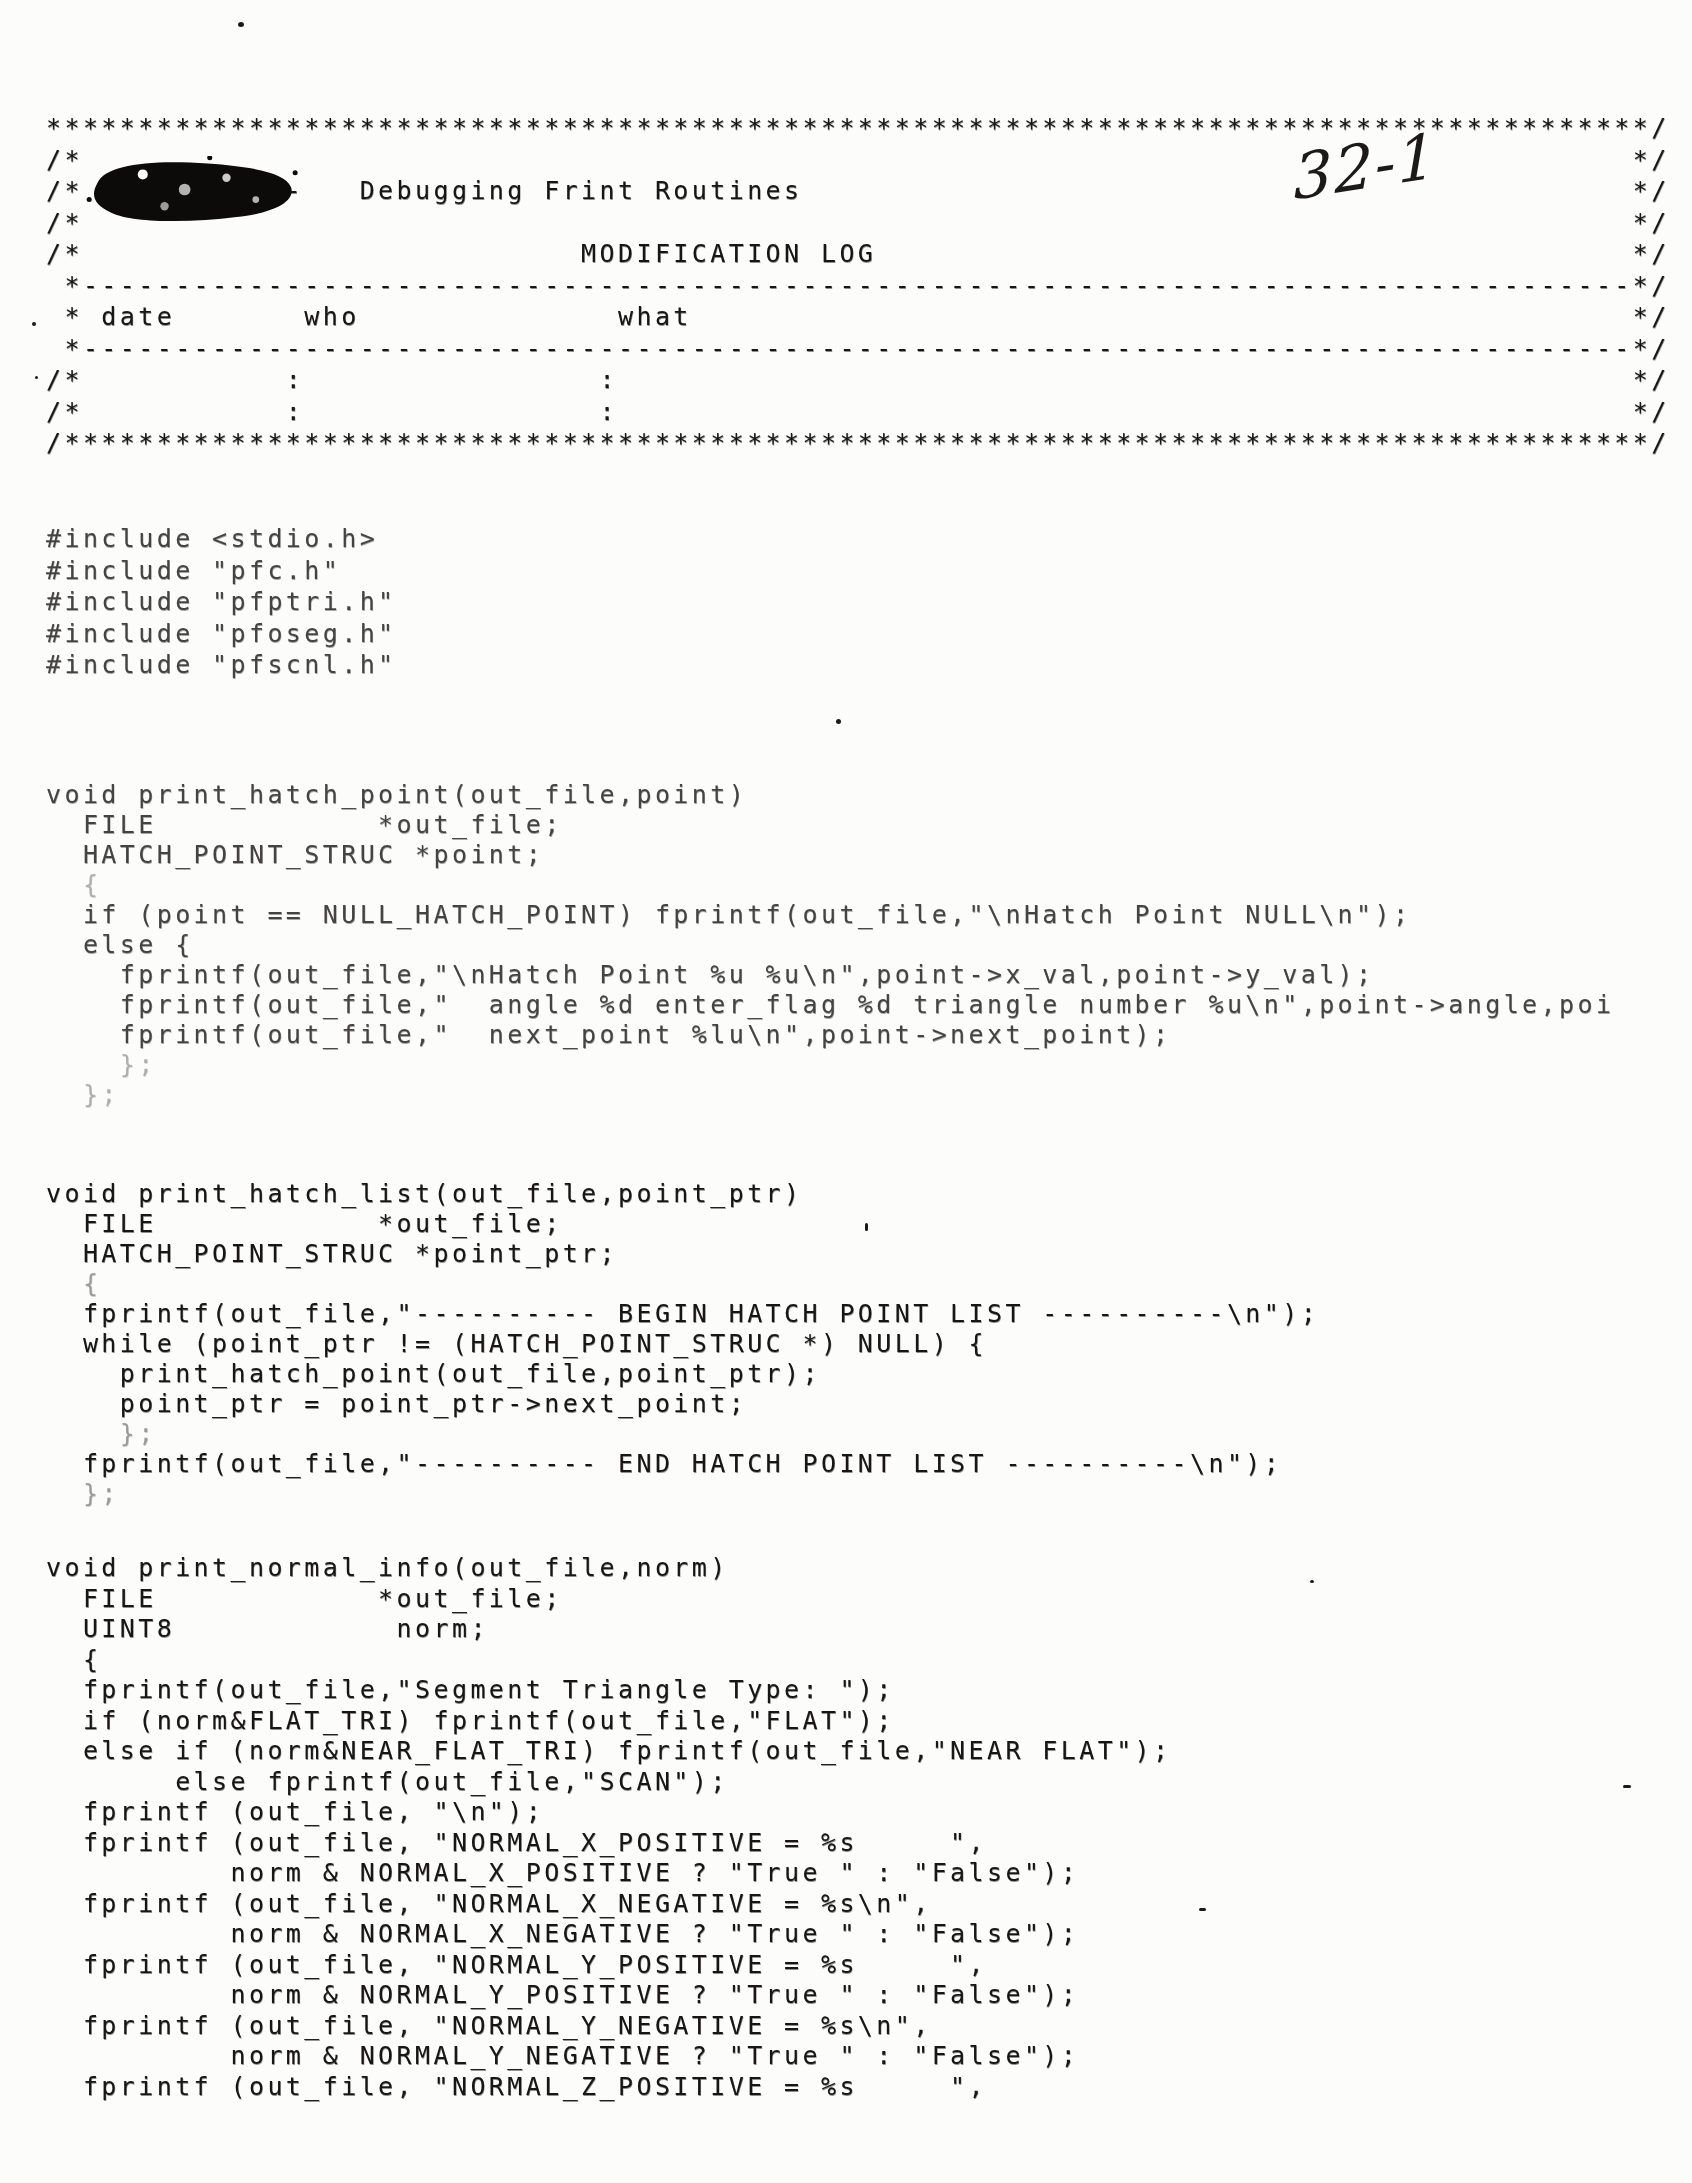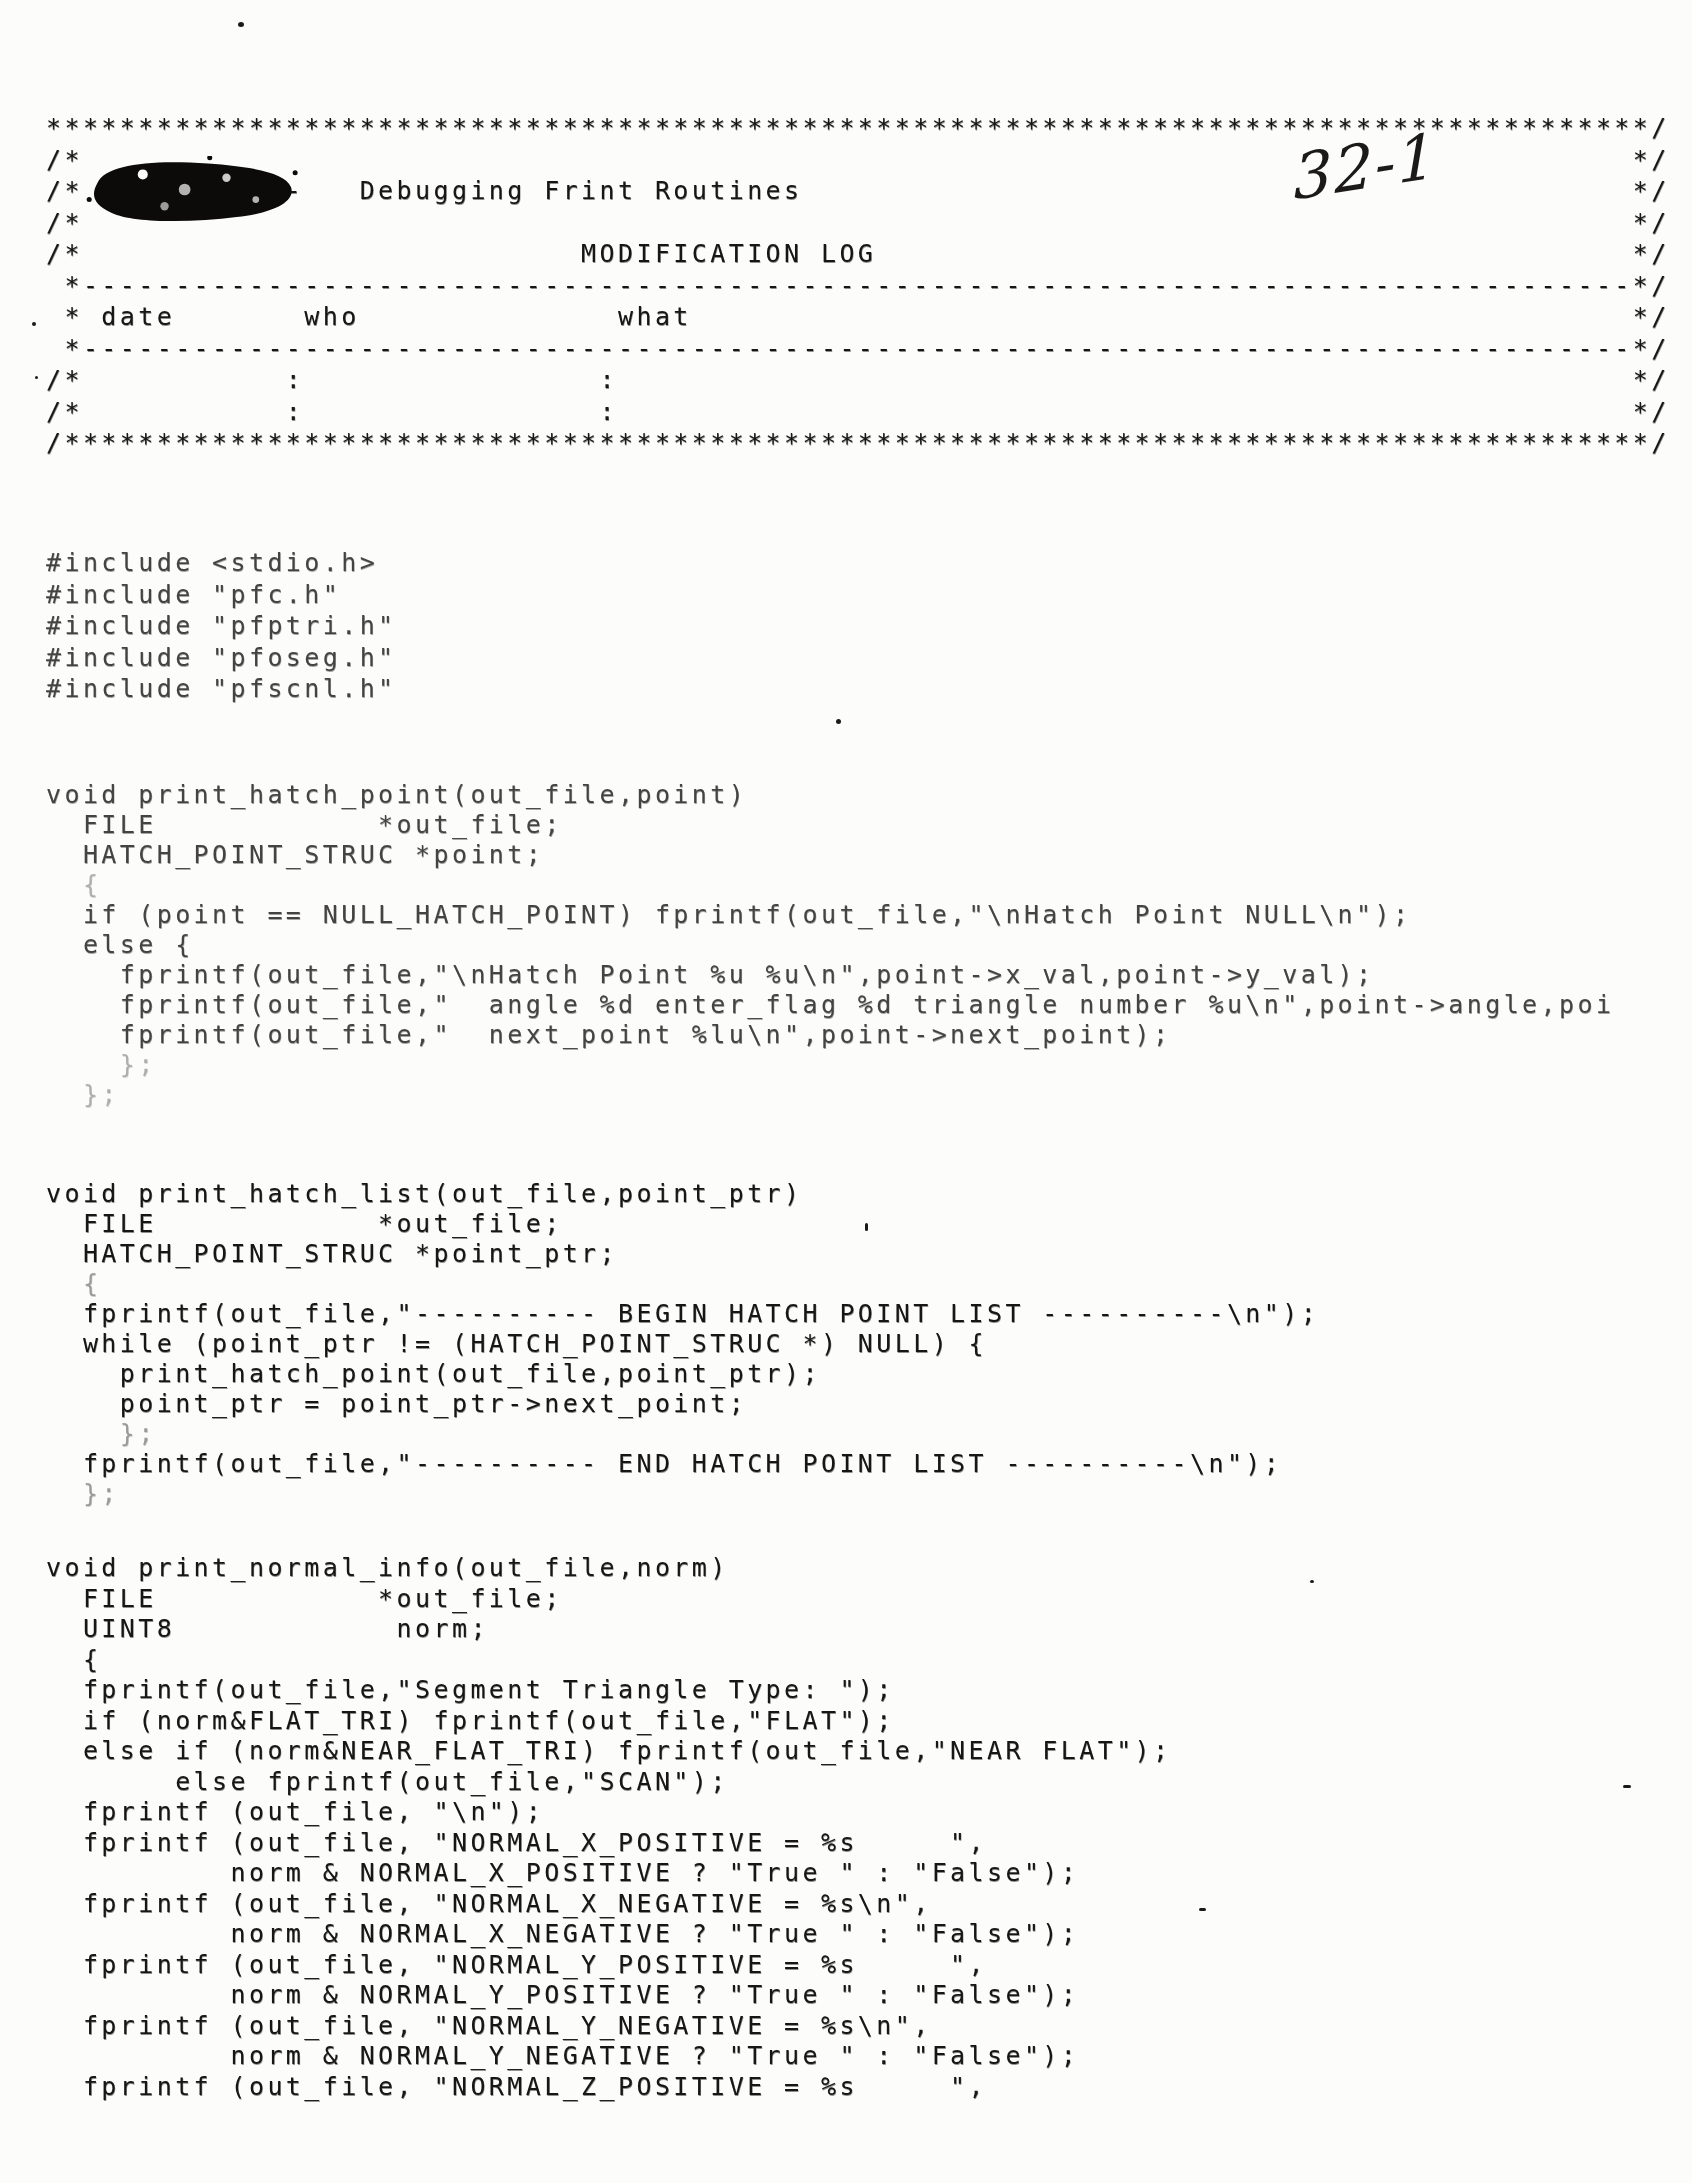--- a/index.html
+++ b/index.html
@@ -58,21 +58,21 @@
     <circle cx="205" cy="52" r="4" fill="#fbfbf9" opacity="0.7"></circle>
     <circle cx="252" cy="20" r="3" fill="#0c0b0a"></circle>
     <circle cx="6" cy="52" r="3" fill="#0c0b0a"></circle>
     <circle cx="150" cy="2" r="3" fill="#0c0b0a"></circle>
   </svg>
 
   <div class="handwritten">32-1</div>
 
   <div class="code-block" style="top:112px;line-height:31.5px;"><div class="code-line">***************************************************************************************/</div><div class="code-line">/*                                                                                    */</div><div class="code-line">/*           -   Debugging Frint Routines                                             */</div><div class="code-line">/*                                                                                    */</div><div class="code-line">/*                           MODIFICATION LOG                                         */</div><div class="code-line"> *------------------------------------------------------------------------------------*/</div><div class="code-line"> * date       who              what                                                   */</div><div class="code-line"> *------------------------------------------------------------------------------------*/</div><div class="code-line">/*           :                :                                                       */</div><div class="code-line">/*           :                :                                                       */</div><div class="code-line">/**************************************************************************************/</div></div>
 
-  <div class="code-block rough" style="top:523px;line-height:31.5px;margin-top:24px;"><div class="code-line">#include &lt;stdio.h&gt;</div><div class="code-line">#include "pfc.h"</div><div class="code-line">#include "pfptri.h"</div><div class="code-line">#include "pfoseg.h"</div><div class="code-line">#include "pfscnl.h"</div></div>
+  <div class="code-block rough" style="top:523px;line-height:31.5px;"><div class="code-line">#include &lt;stdio.h&gt;</div><div class="code-line">#include "pfc.h"</div><div class="code-line">#include "pfptri.h"</div><div class="code-line">#include "pfoseg.h"</div><div class="code-line">#include "pfscnl.h"</div></div>
 
   <div class="code-block rough" style="top:780px;line-height:30px;"><div class="code-line">void print_hatch_point(out_file,point)</div><div class="code-line">  FILE            *out_file;</div><div class="code-line">  HATCH_POINT_STRUC *point;</div><div class="code-line faint">  {</div><div class="code-line">  if (point == NULL_HATCH_POINT) fprintf(out_file,"\nHatch Point NULL\n");</div><div class="code-line">  else {</div><div class="code-line">    fprintf(out_file,"\nHatch Point %u %u\n",point-&gt;x_val,point-&gt;y_val);</div><div class="code-line">    fprintf(out_file,"  angle %d enter_flag %d triangle number %u\n",point-&gt;angle,poi</div><div class="code-line">    fprintf(out_file,"  next_point %lu\n",point-&gt;next_point);</div><div class="code-line faint">    };</div><div class="code-line faint">  };</div></div>
 
   <div class="code-block" style="top:1179px;line-height:30px;"><div class="code-line">void print_hatch_list(out_file,point_ptr)</div><div class="code-line">  FILE            *out_file;</div><div class="code-line">  HATCH_POINT_STRUC *point_ptr;</div><div class="code-line faint">  {</div><div class="code-line">  fprintf(out_file,"---------- BEGIN HATCH POINT LIST ----------\n");</div><div class="code-line">  while (point_ptr != (HATCH_POINT_STRUC *) NULL) {</div><div class="code-line">    print_hatch_point(out_file,point_ptr);</div><div class="code-line">    point_ptr = point_ptr-&gt;next_point;</div><div class="code-line faint">    };</div><div class="code-line">  fprintf(out_file,"---------- END HATCH POINT LIST ----------\n");</div><div class="code-line faint">  };</div></div>
 
   <div class="code-block" style="top:1553px;line-height:30.5px;"><div class="code-line">void print_normal_info(out_file,norm)</div><div class="code-line">  FILE            *out_file;</div><div class="code-line">  UINT8            norm;</div><div class="code-line">  {</div><div class="code-line">  fprintf(out_file,"Segment Triangle Type: ");</div><div class="code-line">  if (norm&amp;FLAT_TRI) fprintf(out_file,"FLAT");</div><div class="code-line">  else if (norm&amp;NEAR_FLAT_TRI) fprintf(out_file,"NEAR FLAT");</div><div class="code-line">       else fprintf(out_file,"SCAN");</div><div class="code-line">  fprintf (out_file, "\n");</div><div class="code-line">  fprintf (out_file, "NORMAL_X_POSITIVE = %s     ",</div><div class="code-line">          norm &amp; NORMAL_X_POSITIVE ? "True " : "False");</div><div class="code-line">  fprintf (out_file, "NORMAL_X_NEGATIVE = %s\n",</div><div class="code-line">          norm &amp; NORMAL_X_NEGATIVE ? "True " : "False");</div><div class="code-line">  fprintf (out_file, "NORMAL_Y_POSITIVE = %s     ",</div><div class="code-line">          norm &amp; NORMAL_Y_POSITIVE ? "True " : "False");</div><div class="code-line">  fprintf (out_file, "NORMAL_Y_NEGATIVE = %s\n",</div><div class="code-line">          norm &amp; NORMAL_Y_NEGATIVE ? "True " : "False");</div><div class="code-line">  fprintf (out_file, "NORMAL_Z_POSITIVE = %s     ",</div></div>
 
   <span class="dot" style="left:238px;top:22px;width:5.9px;height:5px;"></span>
   <span class="dot" style="left:32px;top:322px;width:4.2px;height:4.2px;"></span>
   <span class="dot" style="left:35px;top:376px;width:3.4px;height:3.4px;"></span>

